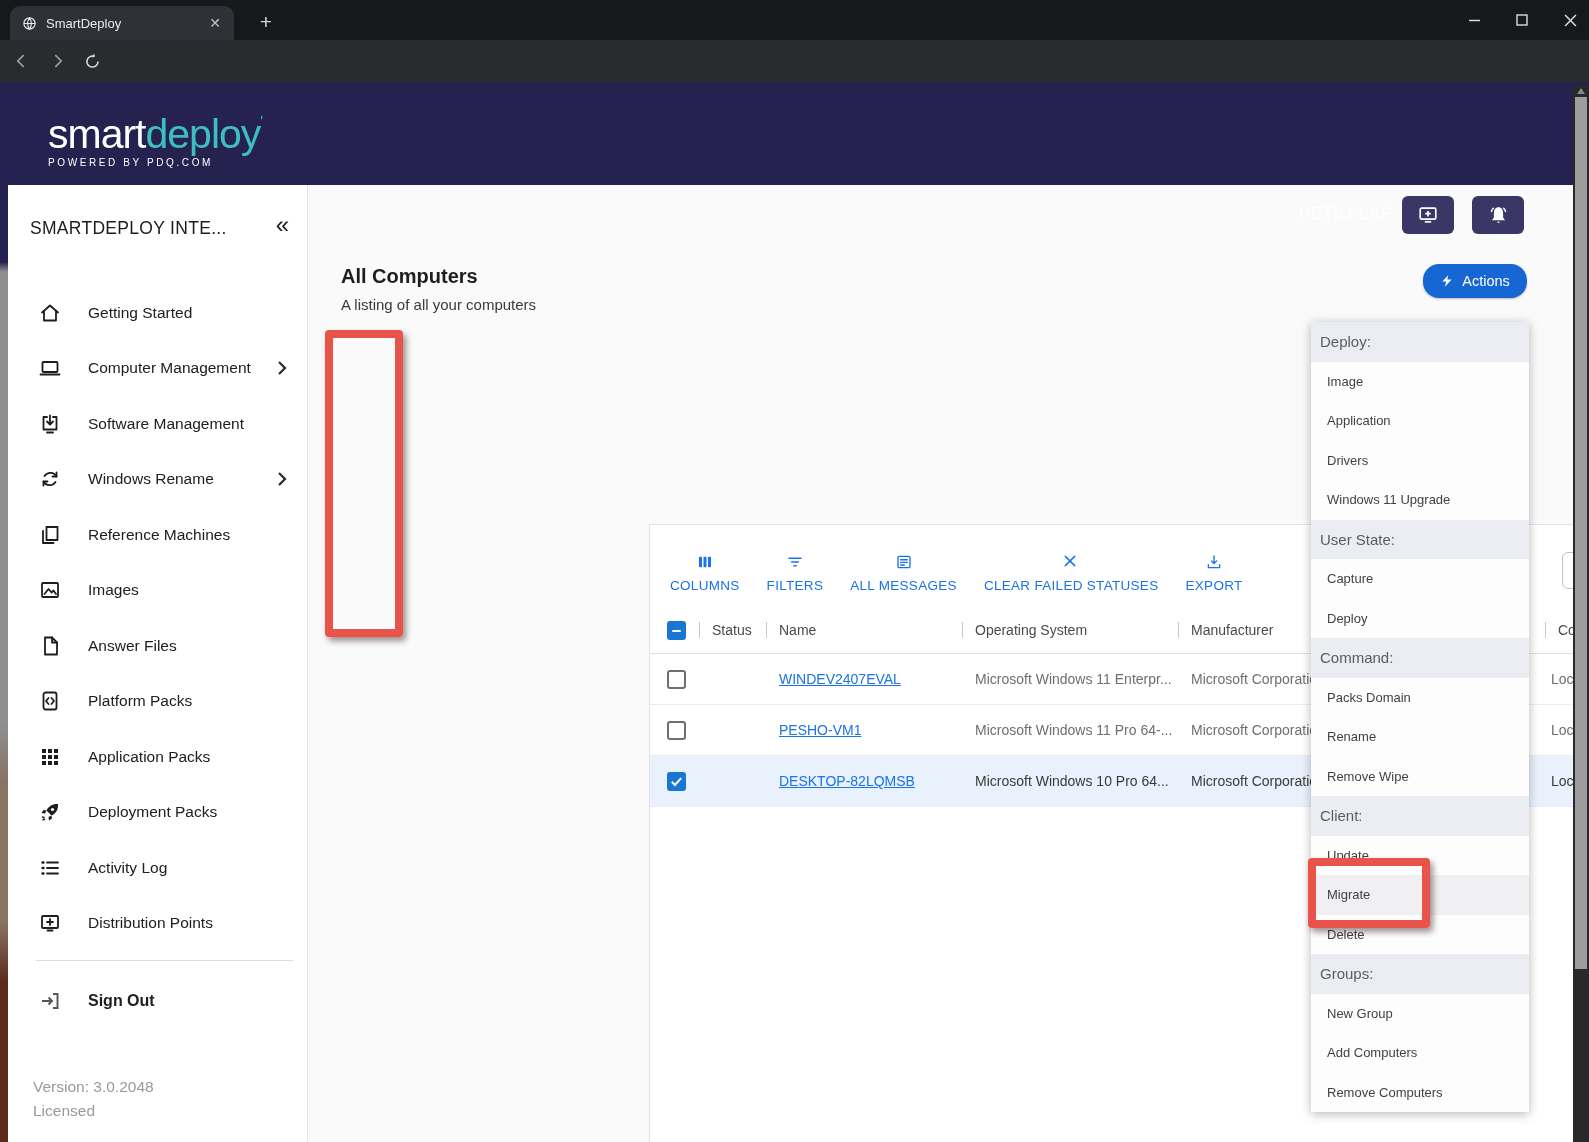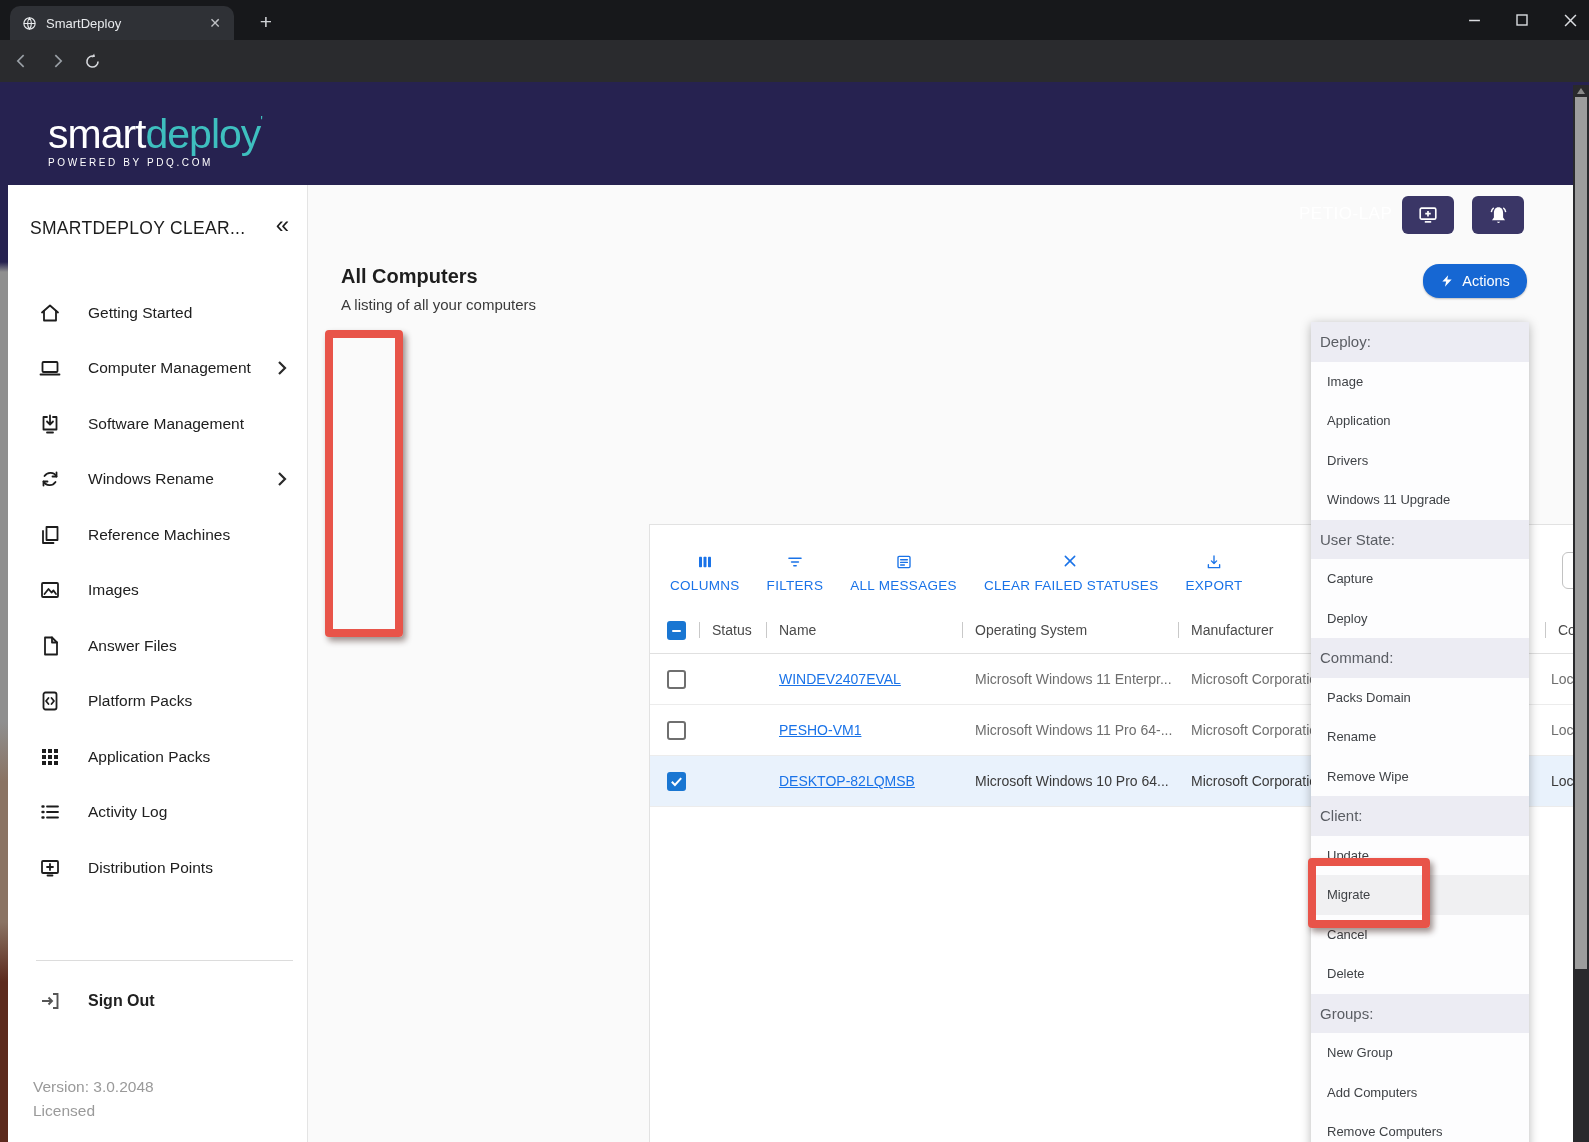--- a/index.html
+++ b/index.html
@@ -269,21 +269,21 @@
         <path d="M12 3.5 C8.8 3.5 7.2 6 7.2 9.5 V14 L5.2 17 H18.8 L16.8 14 V9.5 C16.8 6 15.2 3.5 12 3.5 Z"></path>
         <path d="M10.3 18.5 A1.8 1.8 0 0 0 13.7 18.5 Z"></path>
         <path d="M4.5 8.5 C4.8 6.3 5.8 4.8 7 4 M19.5 8.5 C19.2 6.3 18.2 4.8 17 4" stroke="#fff" stroke-width="1.5" fill="none"></path>
       </svg>
   </div>
 </div>
 
 <div class="edgestrip"></div>
 
 <div class="sidebar">
-  <div class="sb-title">SMARTDEPLOY CLEAR...</div>
+  <div class="sb-title">SMARTDEPLOY INTE...</div>
   <div class="sb-collapse">«</div>
   <div class="sb-nav" id="sidebar-nav">
   <div class="nav-item">
     <span class="nav-icon">
           <svg width="24" height="24" viewBox="0 0 24 24" fill="none" stroke="currentColor" stroke-width="1.8" stroke-linecap="round" stroke-linejoin="round">
             <path d="M4 11.5 L12 4.5 L20 11.5"></path>
             <path d="M6 10 V19.5 H18 V10"></path>
           </svg>
         </span>
     <span class="nav-label">Getting Started</span>
@@ -391,20 +391,33 @@
               <rect x="4" y="16" width="4" height="4"></rect>
               <rect x="10" y="16" width="4" height="4"></rect>
               <rect x="16" y="16" width="4" height="4"></rect>
             </g>
           </svg>
         </span>
     <span class="nav-label">Application Packs</span>
 
   </div>
 
+  <div class="nav-item">
+    <span class="nav-icon">
+          <svg width="24" height="24" viewBox="0 0 24 24" fill="currentColor">
+            <path d="M20 4 C15 3.5 10.5 6 8.5 10.5 L13.5 15.5 C18 13.5 20.5 9 20 4 Z"></path>
+            <path d="M8.5 10.5 L5.5 10 L3.5 13 L7 13.5 Z"></path>
+            <path d="M13.5 15.5 L14 18.5 L11 20.5 L10.5 17 Z"></path>
+            <circle cx="14.5" cy="9.5" r="1.6" fill="#fff"></circle>
+            <path d="M4 17 L6.5 17.5 M4.5 20 L7 19" stroke="currentColor" stroke-width="1.6" fill="none"></path>
+          </svg>
+        </span>
+    <span class="nav-label">Deployment Packs</span>
+
+  </div>
 
   <div class="nav-item">
     <span class="nav-icon">
           <svg width="24" height="24" viewBox="0 0 24 24" fill="none" stroke="currentColor" stroke-width="1.8" stroke-linecap="round" stroke-linejoin="round">
             <path d="M9 6.5 H20 M9 12 H20 M9 17.5 H20"></path>
             <path d="M4.5 6.5 H5.5 M4.5 12 H5.5 M4.5 17.5 H5.5" stroke-width="2.4"></path>
           </svg>
         </span>
     <span class="nav-label">Activity Log</span>
 
@@ -558,21 +571,20 @@
     <div class="menu-header">User State:</div>
     <div class="menu-item">Capture</div>
     <div class="menu-item">Deploy</div>
     <div class="menu-header">Command:</div>
     <div class="menu-item">Packs Domain</div>
     <div class="menu-item">Rename</div>
     <div class="menu-item">Remove Wipe</div>
     <div class="menu-header">Client:</div>
     <div class="menu-item">Update</div>
     <div class="menu-item highlighted">Migrate</div>
-    <div class="menu-item">Cancel</div>
     <div class="menu-item">Delete</div>
     <div class="menu-header">Groups:</div>
     <div class="menu-item">New Group</div>
     <div class="menu-item">Add Computers</div>
     <div class="menu-item">Remove Computers</div>
   </div>
 
 <div class="anno anno1"></div>
 <div class="anno anno2"></div>
 

